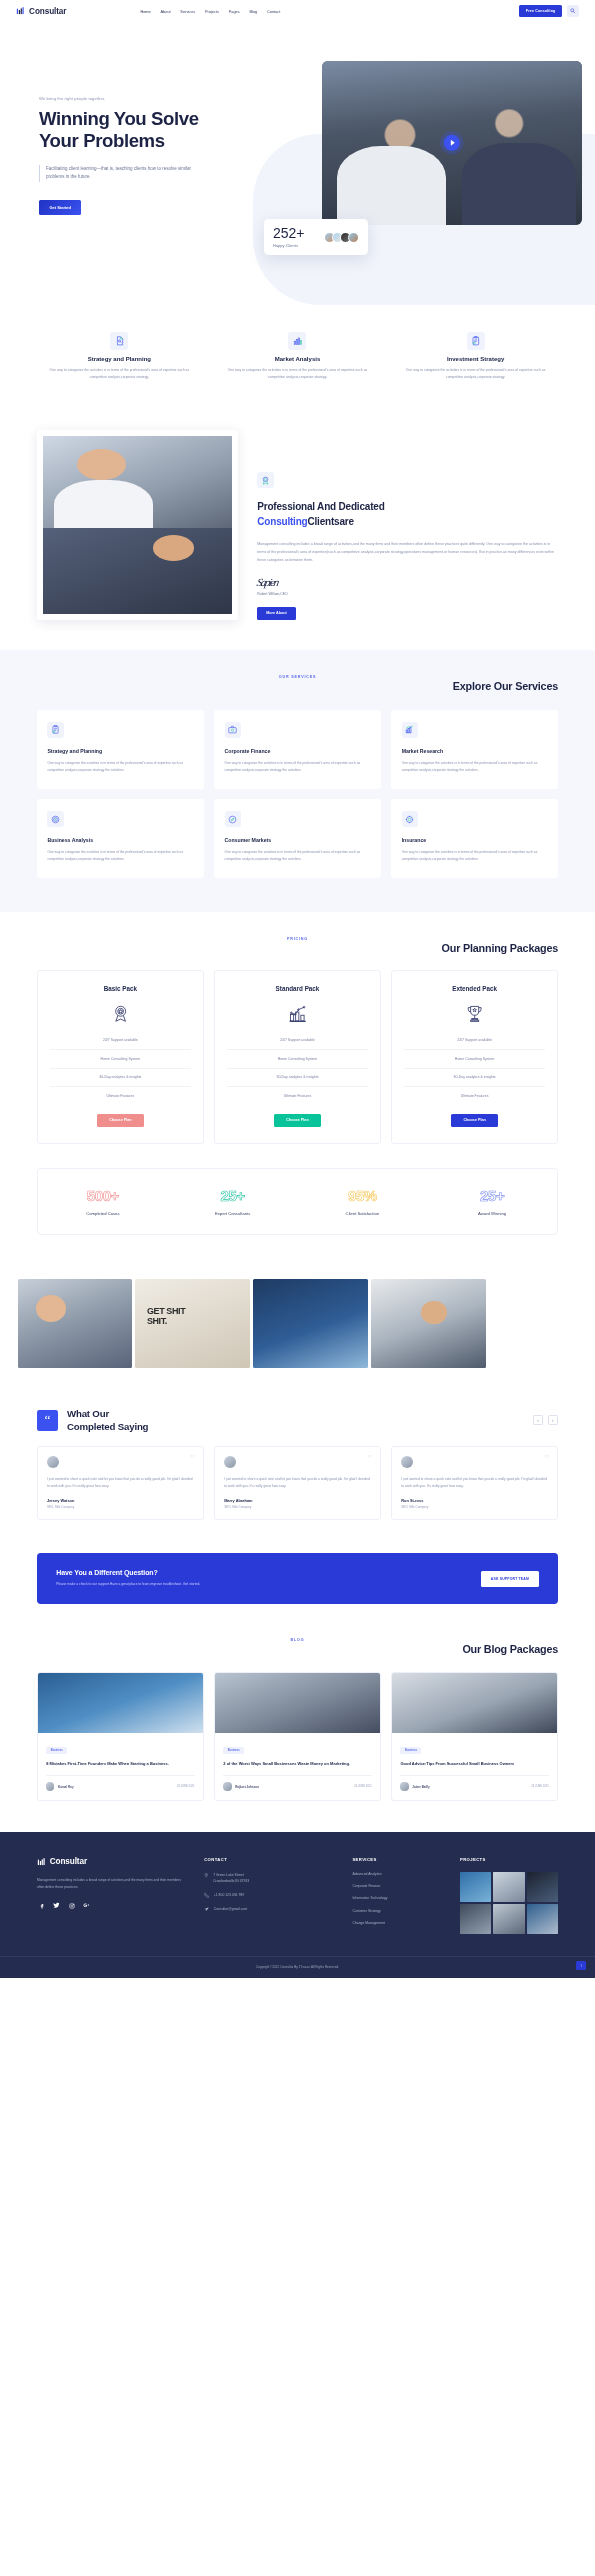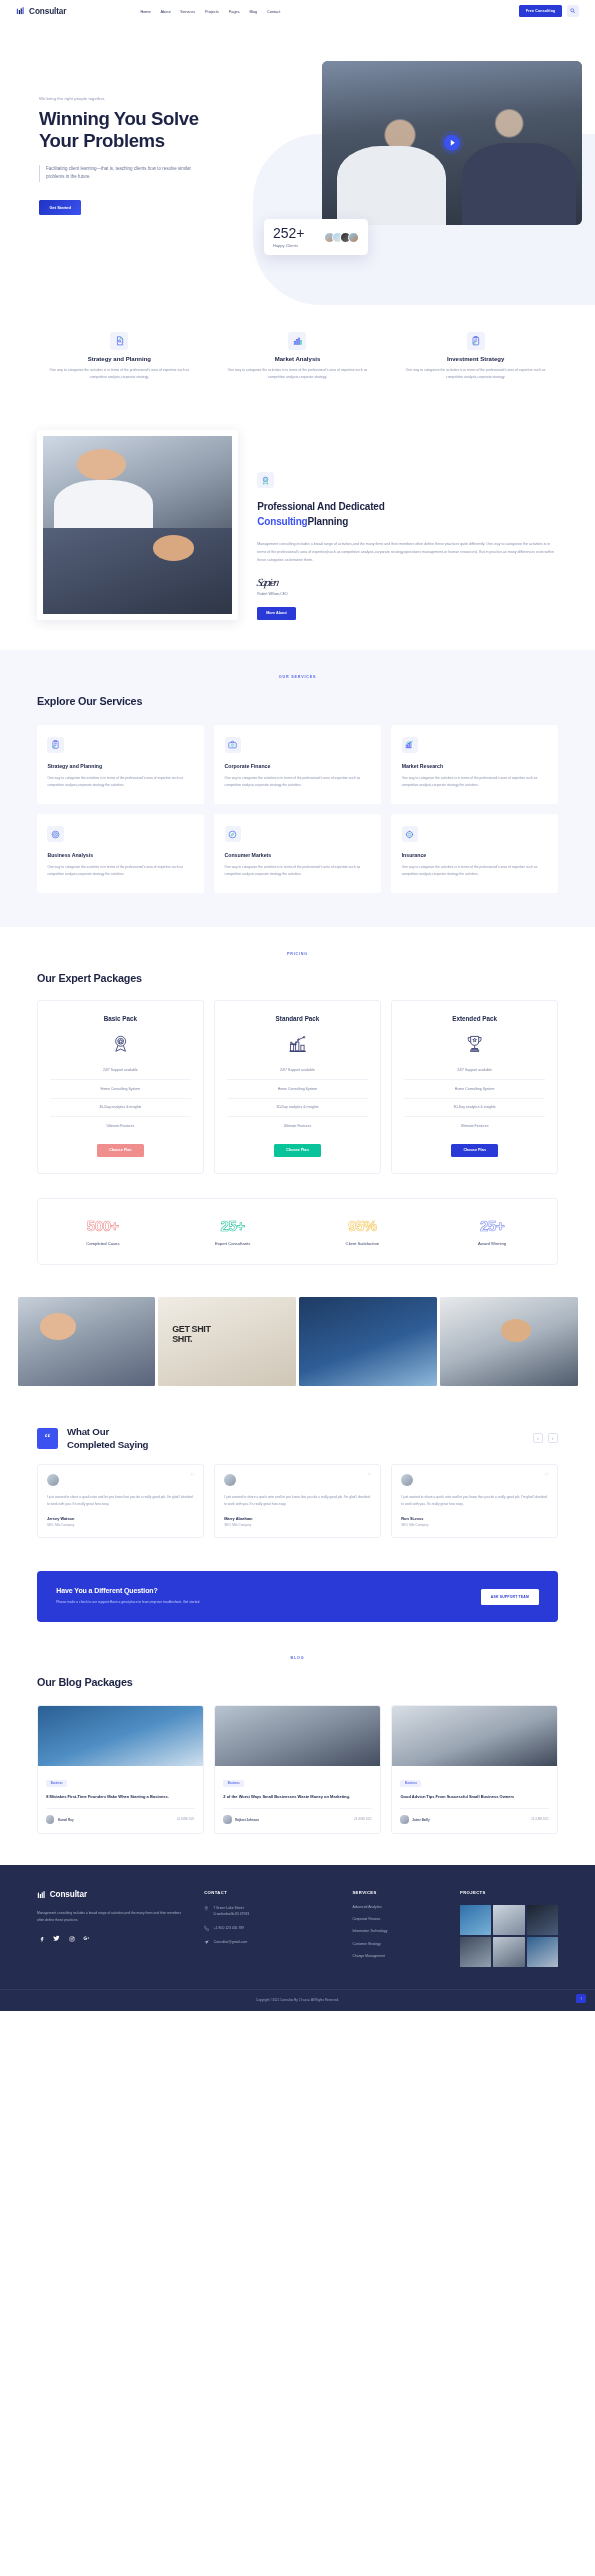--- a/index.html
+++ b/index.html
@@ -129,21 +129,21 @@
      transform: skewX(-12deg); letter-spacing:-1.5px; }
   .sign-name { font-size:3.4px; color:#6c7394; margin-top:4.5px; }
   .btn-more {
     margin-top: 10.4px; display:inline-block; background:#2a3ad6;color:#fff;
     font-size:3.7px;font-weight:600;padding:4.5px 9px;border-radius:1.5px;border:none;cursor:pointer;
   }
 
   
   .services-sec { background:#f5f7fd; padding: 25px 0 34px; }
   .sec-eyebrow { text-align:center; font-size:3.7px; color:#5b6ae8; letter-spacing:0.8px; font-weight:600; }
-  .sec-title { text-align:left; font-size:10.8px; font-weight:800; color:#1d2344; margin-top:16px; letter-spacing:-0.2px;}
+  .sec-title { text-align:right; font-size:10.8px; font-weight:800; color:#1d2344; margin-top:1px; letter-spacing:-0.2px;}
   .svc-grid { display:grid; grid-template-columns: repeat(3, 1fr); gap: 10.4px; margin-top: 18px; }
   .svc-card { background:#fff; border-radius:3px; padding: 12px 10.4px 15px; }
   .svc-icon { width:16.4px;height:16.4px;border-radius:3px;background:#f0f3fc;
      display:flex;align-items:center;justify-content:center; margin-bottom:9.7px;}
   .svc-title { font-size:5.2px; font-weight:700; color:#20284c; margin-bottom:6px;}
   .svc-desc { font-size:3.3px;line-height:2.1;color:#8a90ae;}
 
   
   .pricing-sec { padding: 25px 0 7.4px; background:#fff; }
   .price-grid { display:grid; grid-template-columns: repeat(3,1fr); gap: 10.4px; margin-top:16.4px; }
@@ -170,21 +170,21 @@
   .counter-num.c4{ -webkit-text-stroke-color:#7d8df0;}
   .counter-label { font-size:4.2px; color:#3b4265; margin-top:6.7px;}
 
   
   .projects-sec { padding: 7.4px 0 22px; }
   .proj-head { display:flex; align-items:flex-end; }
   .proj-title { font-size:10.8px;font-weight:800;color:#1d2344;margin-top:4.5px;letter-spacing:-0.2px;}
   .proj-eyebrow { font-size:3.7px;color:#5b6ae8;letter-spacing:0.8px;font-weight:600;}
   .btn-more-proj { margin-left:auto; background:#2a3ad6;color:#fff;font-size:3.3px;
      font-weight:600;padding:4.5px 7.4px;border-radius:1.5px;border:none;cursor:pointer;letter-spacing:0.2px;}
-  .proj-grid { display:grid; grid-template-columns: repeat(4,1fr); gap: 3px; width: 560px; margin-left:-19.3px;}
+  .proj-grid { display:grid; grid-template-columns: repeat(4,1fr); gap: 3px; margin-top:12px; width: 468px; margin-left:-19.3px;}
   .proj-item { height: 89px; border-radius:1.5px; overflow:hidden; position:relative; cursor:pointer;}
   .pi1{background:linear-gradient(160deg,#c7cfd9 0%,#8b97a6 50%,#59637a 100%);}
   .pi1:after{content:"";position:absolute;left:16%;top:18%;width:26%;height:30%;border-radius:50%;background:#e3b793;}
   .pi2{background:linear-gradient(160deg,#f0ece4,#cfc6b6);}
   .pi3{background:linear-gradient(160deg,#1e3b63 0%,#2f5d96 55%,#8fb8da 100%);}
   .pi4{background:linear-gradient(160deg,#e8eaec 0%,#aab4bf 50%,#4f5a6b 100%);}
   .pi4:after{content:"";position:absolute;left:44%;top:24%;width:22%;height:26%;border-radius:50%;background:#dcae85;}
   .pi2-text{position:absolute;left:10%;top:30%;font-size:9px;font-weight:800;color:#2b2b2b;line-height:1.15;letter-spacing:-0.4px;}
 
   
@@ -381,21 +381,21 @@
       <div class="about-right">
         <div class="about-icon">
           <svg width="9" height="9" viewBox="0 0 24 24" fill="none" stroke="#3b52f0" stroke-width="1.6">
             <circle cx="12" cy="9" r="6"></circle>
               <circle cx="12" cy="9" r="3" stroke="#2fc6a4"></circle>
               <path d="M8 14l-2 8 6-3 6 3-2-8" stroke="#2fc6a4"></path>
           </svg>
         </div>
         <h2 class="about-h2">
           <span>Professional And Dedicated</span><br>
-          <span class="accent">Consulting</span><span>Planning</span>
+          <span class="accent">Consulting</span><span>Clientsare</span>
         </h2>
         <p class="about-p">Management consulting includes a broad range of activities,and the many firms and their members often define these practices quite differently. One way to categorize the activities is in terms of the professional's area of expertise(such as competitive analysis,corporate strategy,operations management,or human resources). But in practice,as many differences exist within these categories as between them.</p>
         <div class="sign">Sapien</div>
         <div class="sign-name">Robert William,CEO</div>
         <button class="btn-more">More About</button>
       </div>
     </div>
   </div>
 
   <div class="services-sec">
@@ -474,21 +474,21 @@
           <div class="svc-title">Insurance</div>
           <div class="svc-desc">One way to categorize the activities is in terms of the professional's area of expertise such as competitive analysis,corporate strategy the activities.</div>
         </div>
       </div>
     </div>
   </div>
 
   <div class="pricing-sec">
     <div class="container">
       <div class="sec-eyebrow">PRICING</div>
-      <div class="sec-title">Our Expert Packages</div>
+      <div class="sec-title">Our Planning Packages</div>
       <div class="price-grid">
         <div class="price-card">
           <div class="price-name">Basic Pack</div>
           <div class="price-ico">
             <svg width="19.3" height="19.3" viewBox="0 0 24 24" fill="none" stroke="#3b4273" stroke-width="1.1">
                 <circle cx="12" cy="9" r="6.2"></circle>
                 <circle cx="12" cy="9" r="3.6"></circle>
                 <polygon points="12,6.8 12.8,8.4 14.6,8.6 13.3,9.9 13.6,11.7 12,10.8 10.4,11.7 10.7,9.9 9.4,8.6 11.2,8.4"></polygon>
                 <path d="M8.6 14.2L6 21.5l6-2.8 6 2.8-2.6-7.3"></path>
               </svg>

